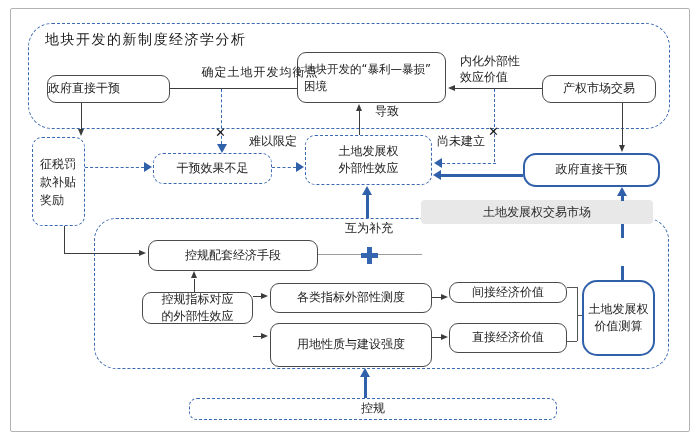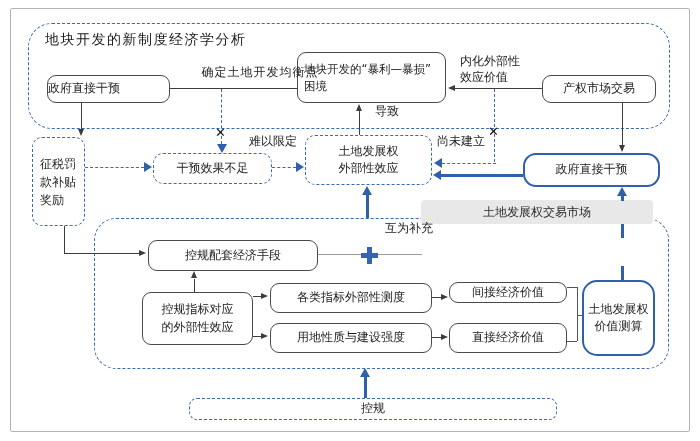--- a/index.html
+++ b/index.html
@@ -108,35 +108,35 @@
 困境</div>
   <div class="box b-black" style="left:542px;top:75px;width:114px;height:28px;">产权市场交易</div>
   <div class="box b-dash ta-l" style="left:32px;top:137px;width:53px;height:89px;padding-left:7px;line-height:1.5;">征税罚
 款补贴
 奖励</div>
   <div class="box b-dash" style="left:153px;top:153px;width:119px;height:31px;">干预效果不足</div>
   <div class="box b-dash" style="left:305px;top:135px;width:127px;height:50px;">土地发展权
 外部性效应</div>
   <div class="box b-blue" style="left:523px;top:153px;width:137px;height:34px;">政府直接干预</div>
   <div class="box b-black" style="left:148px;top:240px;width:170px;height:31px;">控规配套经济手段</div>
-  <div class="box b-black" style="left:142px;top:292px;width:111px;height:53px;">控规指标对应
+  <div class="box b-black" style="left:142px;top:292px;width:111px;height:32px;">控规指标对应
 的外部性效应</div>
   <div class="box b-black" style="left:270px;top:283px;width:162px;height:30px;">各类指标外部性测度</div>
-  <div class="box b-black" style="left:270px;top:323px;width:162px;height:30px;">用地性质与建设强度</div>
+  <div class="box b-black" style="left:270px;top:323px;width:162px;height:44px;">用地性质与建设强度</div>
   <div class="box b-black" style="left:449px;top:282px;width:118px;height:21px;">间接经济价值</div>
   <div class="box b-black" style="left:449px;top:323px;width:118px;height:30px;">直接经济价值</div>
   <div class="box b-blue" style="left:582px;top:280px;width:73px;height:76px;border-radius:15px;">土地发展权
 价值测算</div>
   <div class="box b-dash" style="left:189px;top:398px;width:368px;height:22px;border-radius:8px;">控规</div>
 
   <div class="lbl" style="left:45px;top:30px;font-size:14px;letter-spacing:1.5px;">地块开发的新制度经济学分析</div>
   <div class="lbl" style="left:182px;top:65px;width:156px;text-align:center;letter-spacing:1px;">确定土地开发均衡点</div>
   <div class="lbl" style="left:460px;top:54px;">内化外部性
 效应价值</div>
   <div class="lbl" style="left:375px;top:104px;">导致</div>
   <div class="lbl" style="left:249px;top:134px;">难以限定</div>
   <div class="lbl" style="left:437px;top:134px;">尚未建立</div>
-  <div class="lbl" style="left:345px;top:221px;margin-left:40px;">互为补充</div>
+  <div class="lbl" style="left:345px;top:221px;">互为补充</div>
 
   <div class="xmark" style="left:215px;top:125px;">✕</div>
   <div class="xmark" style="left:488px;top:124px;">✕</div>
   <div class="plus"></div>
 </div>
 
 </body></html>

